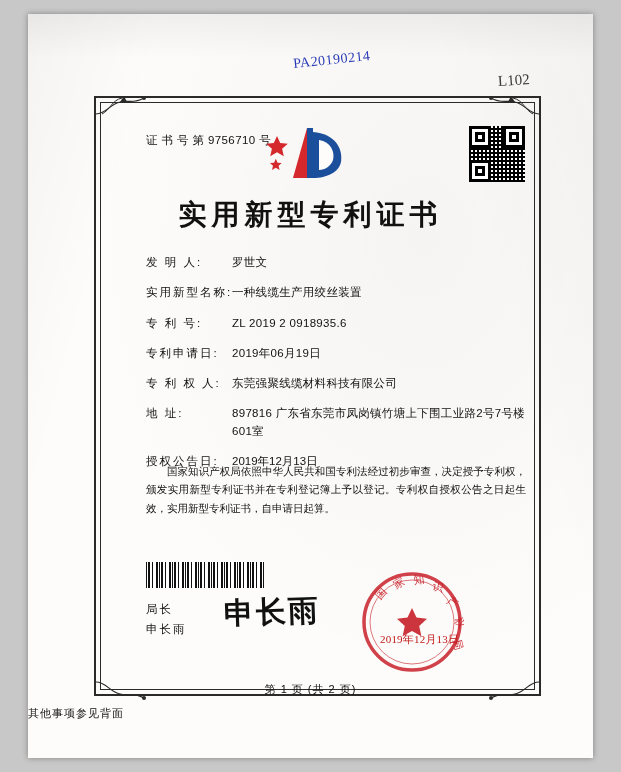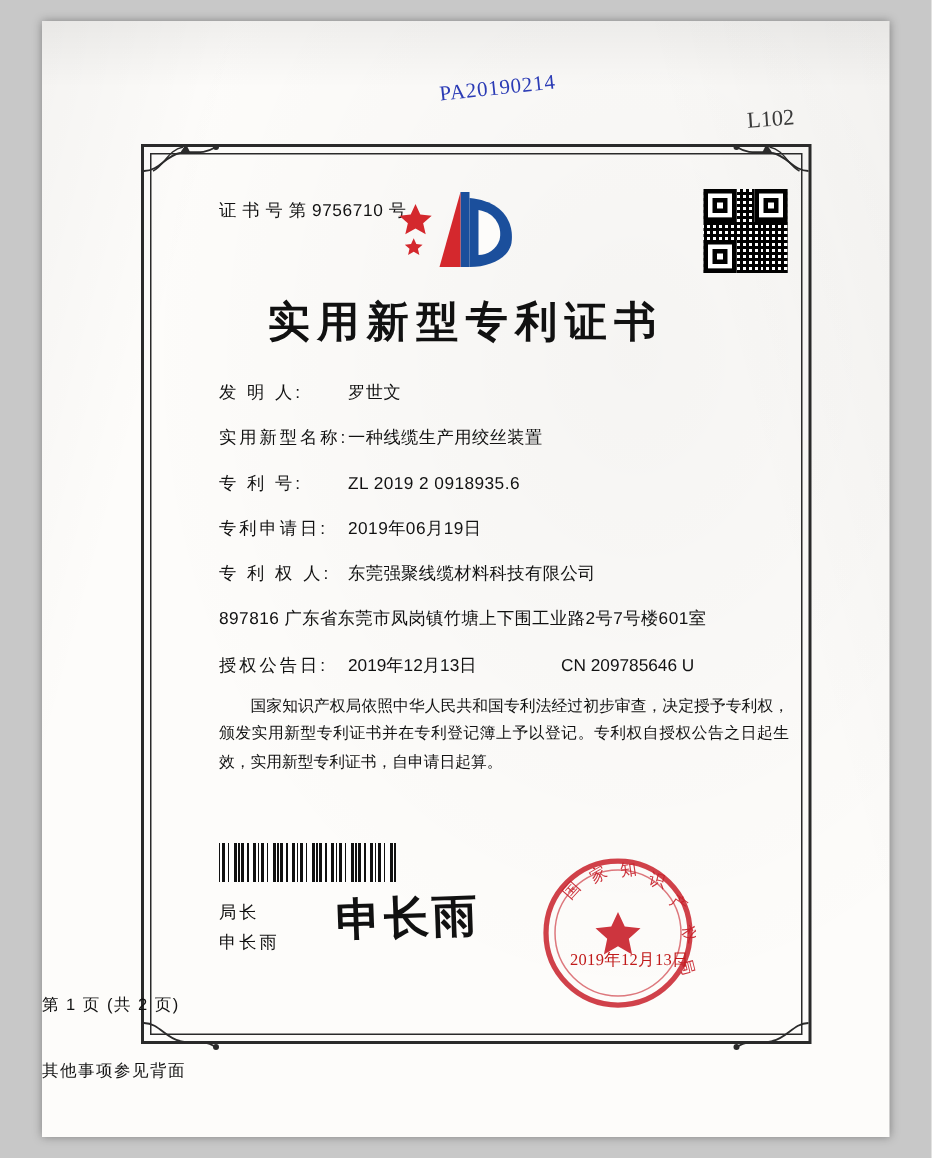--- a/index.html
+++ b/index.html
@@ -162,22 +162,22 @@
     width:104px;height:104px;
   }
   .seal-date{
     position:absolute;left:352px;top:618px;
     font-size:11px;color:#c01a1a;
     font-family:"Liberation Serif",serif;
     letter-spacing:.2px;
   }
 
   .page-no{
-    position:absolute;left:0;right:0;top:648px;
-    font-size:11px;color:#111;letter-spacing:1px;
+    position:absolute;left:0;right:0;top:668px;
+    text-align:center;font-size:11px;color:#111;letter-spacing:1px;
   }
   .footnote{
     position:absolute;left:0;right:0;top:692px;
     text-align:left;font-size:11px;color:#111;letter-spacing:1px;
   }
 </style>
 </head>
 <body>
 
 <div class="page">
@@ -257,29 +257,29 @@
     </div>
     <div class="field">
       <span class="f-label">专利申请日:</span>
       <span class="f-value">2019年06月19日</span>
     </div>
     <div class="field">
       <span class="f-label">专 利 权 人:</span>
       <span class="f-value">东莞强聚线缆材料科技有限公司</span>
     </div>
     <div class="field">
+      <span class="f-label">地 址:</span>
       <span class="f-value">897816 广东省东莞市凤岗镇竹塘上下围工业路2号7号楼601室</span>
     </div>
     <div class="field-2col">
       <span class="f2-left">
         <span class="f2-label">授权公告日:</span>
         <span>2019年12月13日</span>
       </span>
       <span class="f2-right">
-        <span>CN 209785646 U</span>
       </span>
     </div>
   </div>
 
   <div class="para">
     <p>国家知识产权局依照中华人民共和国专利法经过初步审查，决定授予专利权，颁发实用新型专利证书并在专利登记簿上予以登记。专利权自授权公告之日起生效，实用新型专利证书，自申请日起算。</p>
   </div>
 
   <div class="barcode"></div>
 

